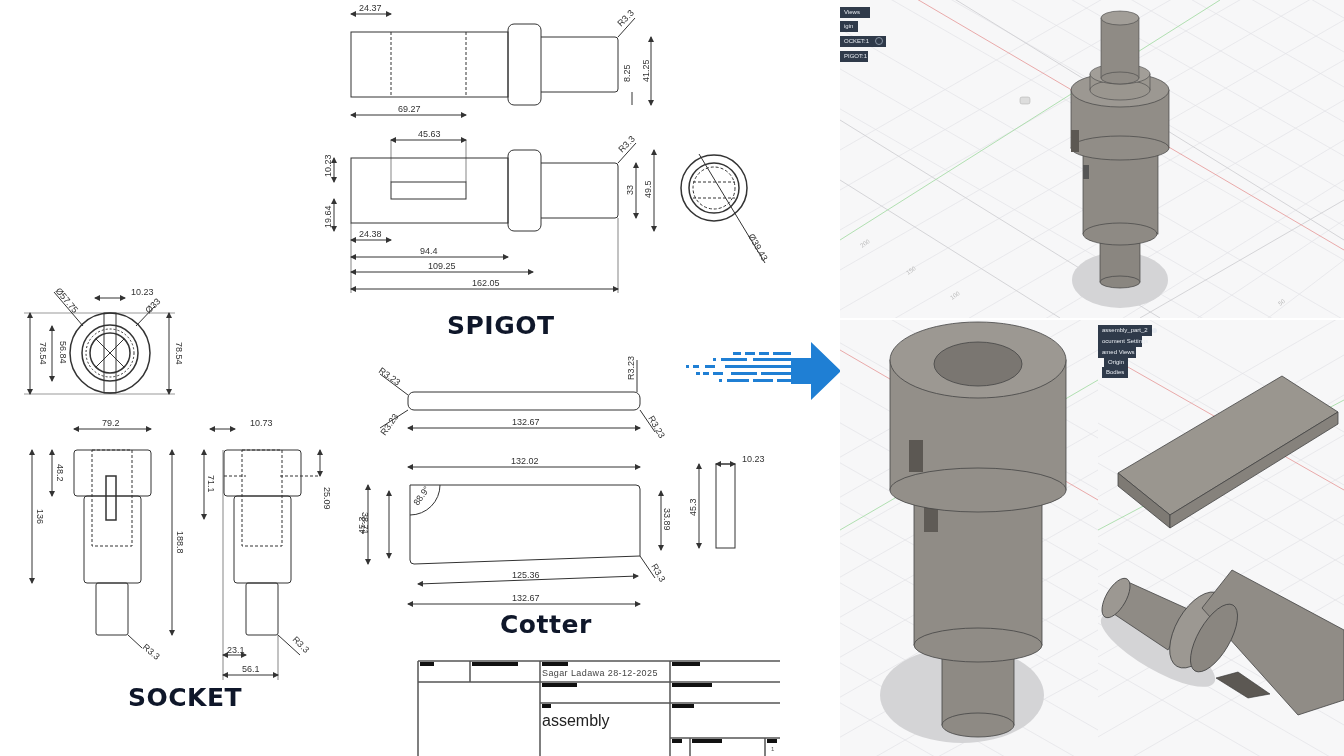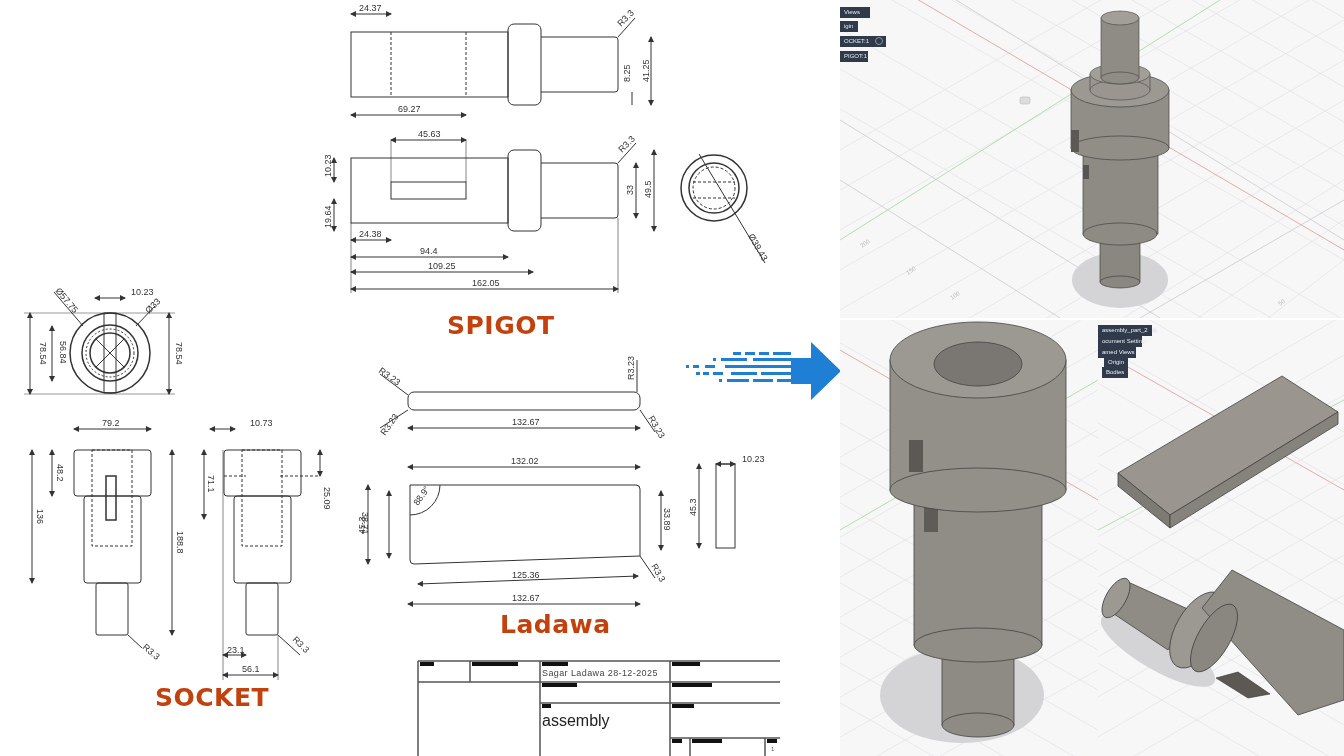--- a/index.html
+++ b/index.html
@@ -1,20 +1,20 @@
 <!DOCTYPE html>
 <html><head>
 <meta charset="utf-8">
 <style>
   html,body{margin:0;padding:0;background:#fff;}
   body{width:1344px;height:756px;position:relative;overflow:hidden;font-family:"Liberation Sans",sans-serif;}
   .abs{position:absolute;}
   svg text{font-family:"Liberation Sans",sans-serif;}
   .dim{font-size:9px;fill:#333;}
-  .title{font-family:"DejaVu Sans",sans-serif;font-weight:bold;color:#c2410c;font-size:25px;letter-spacing:0.5px;text-align:center;}
+  .title{font-family:"DejaVu Sans",sans-serif;font-weight:bold;color:#0f172a;font-size:25px;letter-spacing:0.5px;text-align:center;}
   .viewport{background:#f7f7f8;overflow:hidden;}
   .browser-item{position:absolute;background:#2f3a4a;color:#e8ecf2;font-size:6px;padding:1px 4px;height:9px;line-height:9px;white-space:nowrap;}
   .tb-text{position:absolute;font-size:13px;color:#222;}
 </style>
 </head>
 <body>
 
 <div class="abs" style="left:0;top:0;width:840px;height:532px;">
   <svg width="840" height="756" viewBox="0 0 840 756">
     <defs>
@@ -204,22 +204,22 @@
       <text x="651" y="566" transform="rotate(60 651 566)">R3.3</text>
       <text x="512" y="578">125.36</text>
       <text x="512" y="601">132.67</text>
 
       <text x="742" y="462">10.23</text>
       <text x="696" y="516" transform="rotate(-90 696 516)">45.3</text>
     </g>
   </svg>
 
   <div class="abs title" style="left:447px;top:311px;">SPIGOT</div>
-  <div class="abs title" style="left:128px;top:683px;margin-left:27px;">SOCKET</div>
-  <div class="abs title" style="left:500px;top:610px;">Ladawa</div>
+  <div class="abs title" style="left:128px;top:683px;">SOCKET</div>
+  <div class="abs title" style="left:500px;top:610px;">Cotter</div>
 
   <div class="tb-text" style="left:542px;top:668px;font-size:9px;color:#444;letter-spacing:0.4px;">Sagar Ladawa  28-12-2025</div>
   <div class="tb-text" style="left:542px;top:712px;font-size:16px;">assembly</div>
   <div class="tb-text" style="left:771px;top:746px;font-size:6px;color:#555;">1</div>
 </div>
 
 <div class="abs" style="left:683px;top:340px;width:160px;height:65px;">
   <svg width="160" height="65" viewBox="0 0 160 65">
     <g fill="#1f7fd4">
       <polygon points="108,18 128,18 128,2 158,31 128,60 128,44 108,44"></polygon>

